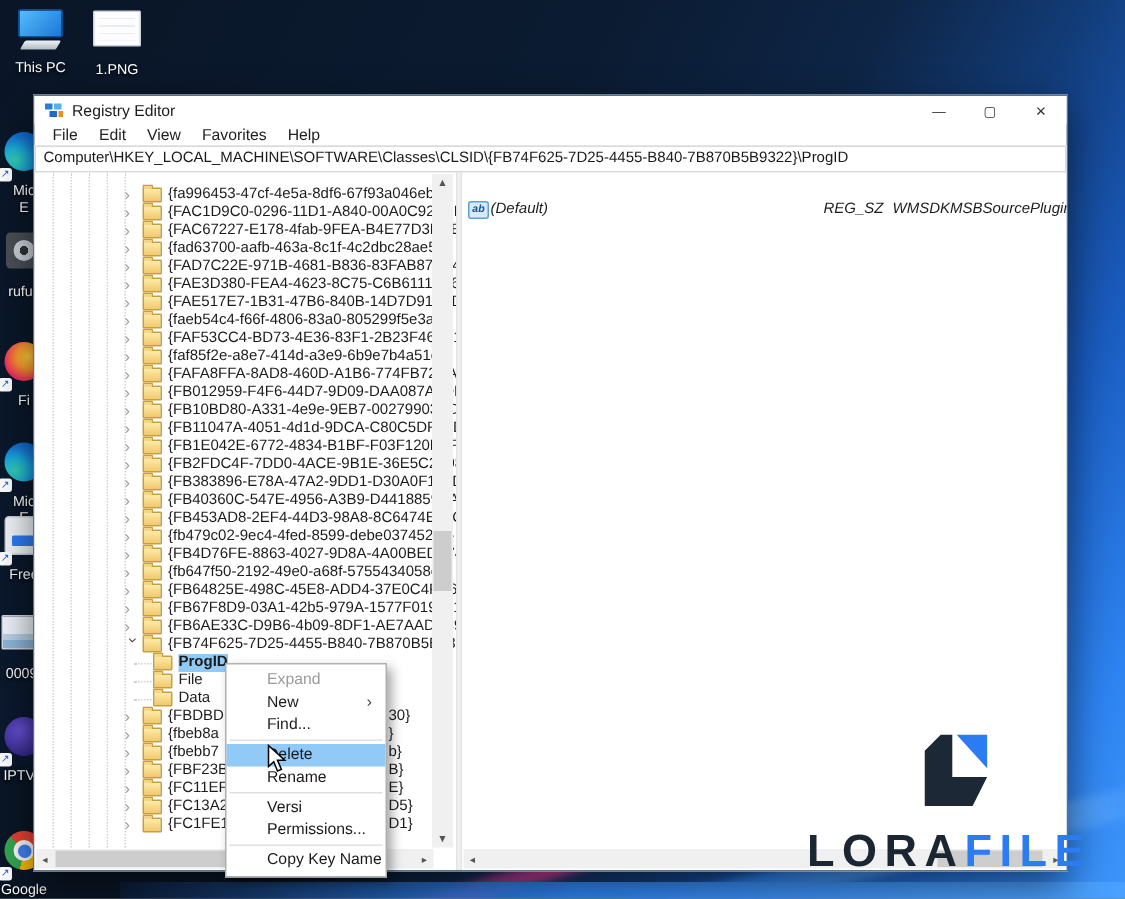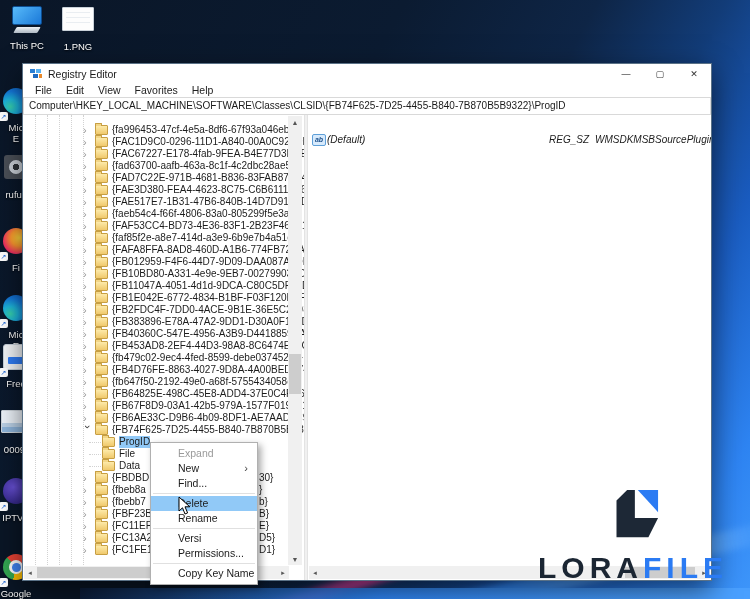--- a/index.html
+++ b/index.html
@@ -73,21 +73,21 @@
     position:relative;font-size:10px;color:#1c1c1c;}
   .trow.guid{padding-left:60px;}
   .trow.child{padding-left:66px;}
   .chev{width:12px;flex:none;color:#9a9a9a;font-size:11px;line-height:10px;}
   .chev.open{transform:rotate(90deg);color:#3c3c3c;width:10px;margin-right:2px;}
   .conn{width:12px;flex:none;border-top:1px dotted #d2d2d2;height:0;margin-right:1px;}
   .folder{width:11px;height:8px;flex:none;margin-right:4px;border:1px solid #c79f43;border-radius:1px;
     background:linear-gradient(#fdeaa9,#f0c96c);position:relative;}
   .folder::before{content:"";position:absolute;top:-3px;left:-1px;width:5px;height:2px;
     background:#f3d687;border:1px solid #c79f43;border-bottom:none;border-radius:1px 1px 0 0;}
-  .lbl.sel{background:#91c9f7;}
+  .lbl.sel{background:#91c9f7;font-weight:bold;}
   .frag{position:absolute;left:236px;}
 
   
   .vscroll{position:absolute;left:265px;top:1px;bottom:15px;width:14px;background:#f0f0f0;}
   .sarrow{height:12px;font-size:7px;color:#555;display:flex;align-items:center;justify-content:center;}
   .sarrow.bottom{position:absolute;bottom:0;left:0;right:0;}
   .vthumb{position:absolute;left:1px;right:1px;top:238px;height:40px;background:#cdcdcd;}
   .hscroll{position:absolute;bottom:1px;height:13px;background:#f0f0f0;}
   .hscroll .sarrow{position:absolute;top:0;bottom:0;width:12px;height:auto;}
   .hthumb{position:absolute;top:1px;bottom:1px;background:#cdcdcd;}

